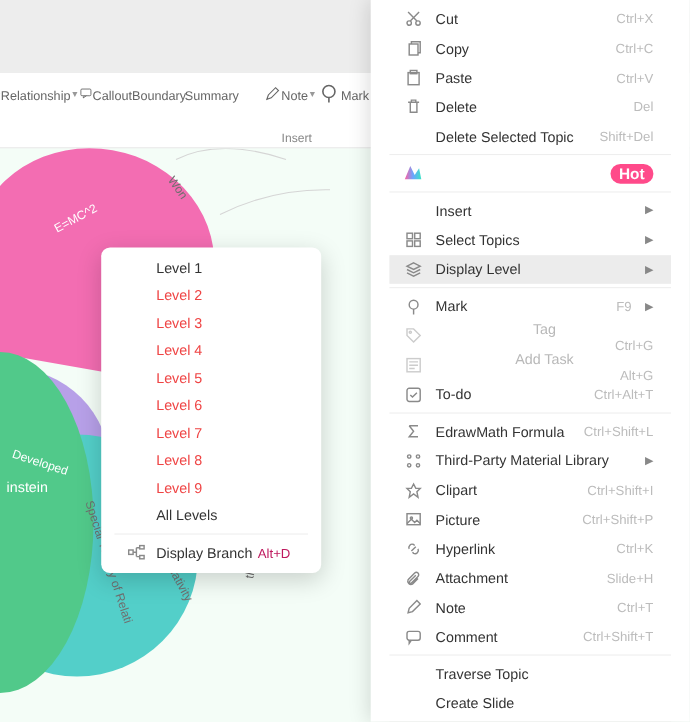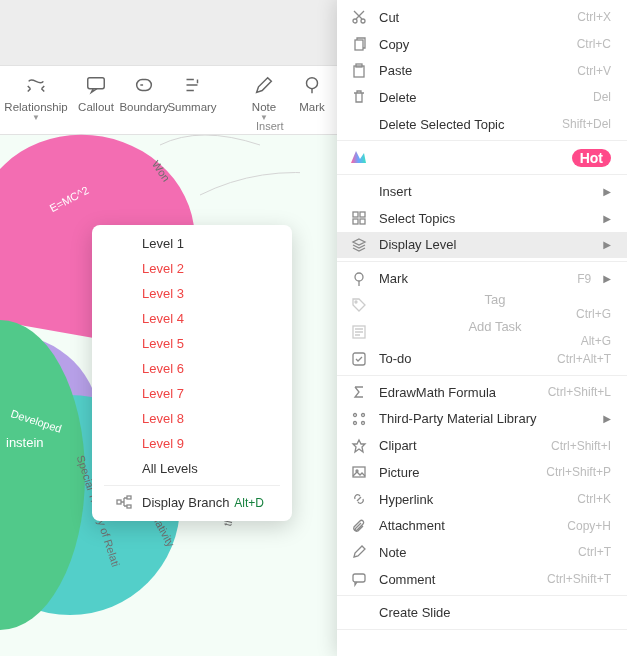--- a/index.html
+++ b/index.html
@@ -1,19 +1,19 @@
 <!DOCTYPE html>
 <html><head>
 <meta charset="utf-8">
 <style>
   * { box-sizing: border-box; margin: 0; padding: 0; }
   html, body { width: 627px; height: 656px; font-family: -apple-system, "Segoe UI", Arial, sans-serif; font-size: 13px; color: #333; background: #f4fdf7; overflow: hidden; }
   .top-blank { height: 65px; background: #ededed; }
   .toolbar { height: 70px; background: #fff; display: flex; align-items: flex-start; border-top: 1px solid #e2e2e2; border-bottom: 1px solid #e2e2e2; position: relative; }
-  .tool { display: flex; flex-direction: column; align-items: center; width: 72px; padding-top: 8px; color: #666; font-size: 11.5px; }
+  .tool { display: flex; flex-direction: row; align-items: center; width: 72px; padding-top: 8px; color: #666; font-size: 11.5px; }
   .tool.narrow { width: 48px; }
   .tool svg { width: 22px; height: 22px; stroke: #666; fill: none; stroke-width: 1.6; }
   .tool .label { margin-top: 5px; }
   .tool .caret { font-size: 8px; color: #999; margin-top: 0; }
   .insert-label { position: absolute; bottom: 2px; left: 256px; font-size: 11px; color: #888; }
   .canvas { position: absolute; top: 135px; left: 0; width: 627px; height: 521px; background: #f4fdf7; }
   
   .sun { position: absolute; border-radius: 50%; }
   .s1 { width: 170px; height: 310px; left: -85px; top: 185px; background: #51c98a; }
   .s2 { width: 220px; height: 200px; left: -25px; top: 0; background: #f36db2; transform: rotate(10deg); border-radius: 50% 50% 0 0; }
@@ -22,25 +22,25 @@
   .curvetext { position: absolute; color: #6f6f6f; font-size: 11px; }
   .ct-einstein { position: absolute; left: 6px; top: 300px; color: #fff; font-size: 13px; font-weight: 500; }
   .lines { position: absolute; inset: 0; pointer-events: none; }
   .lines path { stroke: #d5d5d5; stroke-width: 1; fill: none; }
 
   
   .submenu { position: absolute; left: 92px; top: 225px; width: 200px; background: #fff; border-radius: 8px; box-shadow: 0 6px 22px rgba(0,0,0,0.18); padding: 6px 12px; z-index: 50; }
   .submenu .row { display: flex; align-items: center; height: 25px; padding: 0 16px 0 38px; color: #333; font-size: 13px; cursor: pointer; position: relative; }
   .submenu .row.inactive { color: #ef4444; text-align: right; }
   .submenu .sep { height: 1px; background: #eee; margin: 4px 0; }
-  .submenu .row .shortcut { margin-left: auto; color: #15803d; font-size: 12px; }
+  .submenu .row .shortcut { margin-left: auto; color: #be185d; font-size: 12px; }
   .submenu .row .ico { position: absolute; left: 12px; top: 4px; width: 16px; height: 16px; color: #8a8a8a; }
 
   
-  .menu { position: absolute; right: 0; top: 0; width: 290px; height: 656px; background: #fff; box-shadow: -2px 0 18px rgba(0,0,0,0.15); padding: 4px 0; z-index: 40; margin-left: 17px; }
+  .menu { position: absolute; right: 0; top: 0; width: 290px; height: 656px; background: #fff; box-shadow: -2px 0 18px rgba(0,0,0,0.15); padding: 4px 17px; z-index: 40; margin-left: 17px; }
   .menu .row { display: flex; align-items: center; height: 26.7px; padding: 0 16px 0 42px; font-size: 13px; color: #333; position: relative; cursor: pointer; }
   .menu .row.disabled { color: #b8b8b8; flex-direction: column; }
   .menu .row.active { background: #ececec; }
   .menu .row .shortcut { margin-left: auto; color: #bcbcbc; font-size: 12px; }
   .menu .row .arrow { margin-left: auto; color: #888; font-size: 10px; }
   .menu .row .ico { position: absolute; left: 14px; top: 50%; transform: translateY(-50%); width: 16px; height: 16px; color: #8a8a8a; }
   .menu .sep { height: 1px; background: #eee; margin: 3px 0; }
   .hot-badge { margin-left: auto; background: #ff4a8a; color: #fff; font-size: 14px; font-weight: 600; padding: 1px 8px; border-radius: 10px; }
   .ai-ico { position: absolute; left: 12px; top: 50%; transform: translateY(-50%); width: 18px; height: 18px; }
 </style>
@@ -307,36 +307,39 @@
           <path d="M6 10l4-4M4 8a3 3 0 014-4l1 1M12 8a3 3 0 01-4 4l-1-1"></path>
         </svg></span>
     <span>Hyperlink</span>
       <span class="shortcut">Ctrl+K</span>
   </div>
   <div class="row">
     <span class="ico"><svg viewBox="0 0 16 16" fill="none" stroke="currentColor" stroke-width="1.3">
           <path d="M12 8l-5 5a3 3 0 01-4-4l6-6a2 2 0 013 3l-6 6a1 1 0 01-1.5-1.5L10 5"></path>
         </svg></span>
     <span>Attachment</span>
-      <span class="shortcut">Copy+H</span>
+      <span class="shortcut">Slide+H</span>
   </div>
   <div class="row">
     <span class="ico"><svg viewBox="0 0 16 16" fill="none" stroke="currentColor" stroke-width="1.3">
           <path d="M3 13l1-4 7-7 3 3-7 7-4 1z"></path>
         </svg></span>
     <span>Note</span>
       <span class="shortcut">Ctrl+T</span>
   </div>
   <div class="row">
     <span class="ico"><svg viewBox="0 0 16 16" fill="none" stroke="currentColor" stroke-width="1.3">
           <rect x="2" y="3" width="12" height="8" rx="2"></rect>
           <path d="M6 11l-2 3v-3"></path>
         </svg></span>
     <span>Comment</span>
       <span class="shortcut">Ctrl+Shift+T</span>
   </div>
   <div class="sep"></div>
   <div class="row">
+    <span>Traverse Topic</span>
+  </div>
+  <div class="row">
     <span>Create Slide</span>
   </div>
   <div class="sep"></div>
 
 </div>
 
 </body></html>

